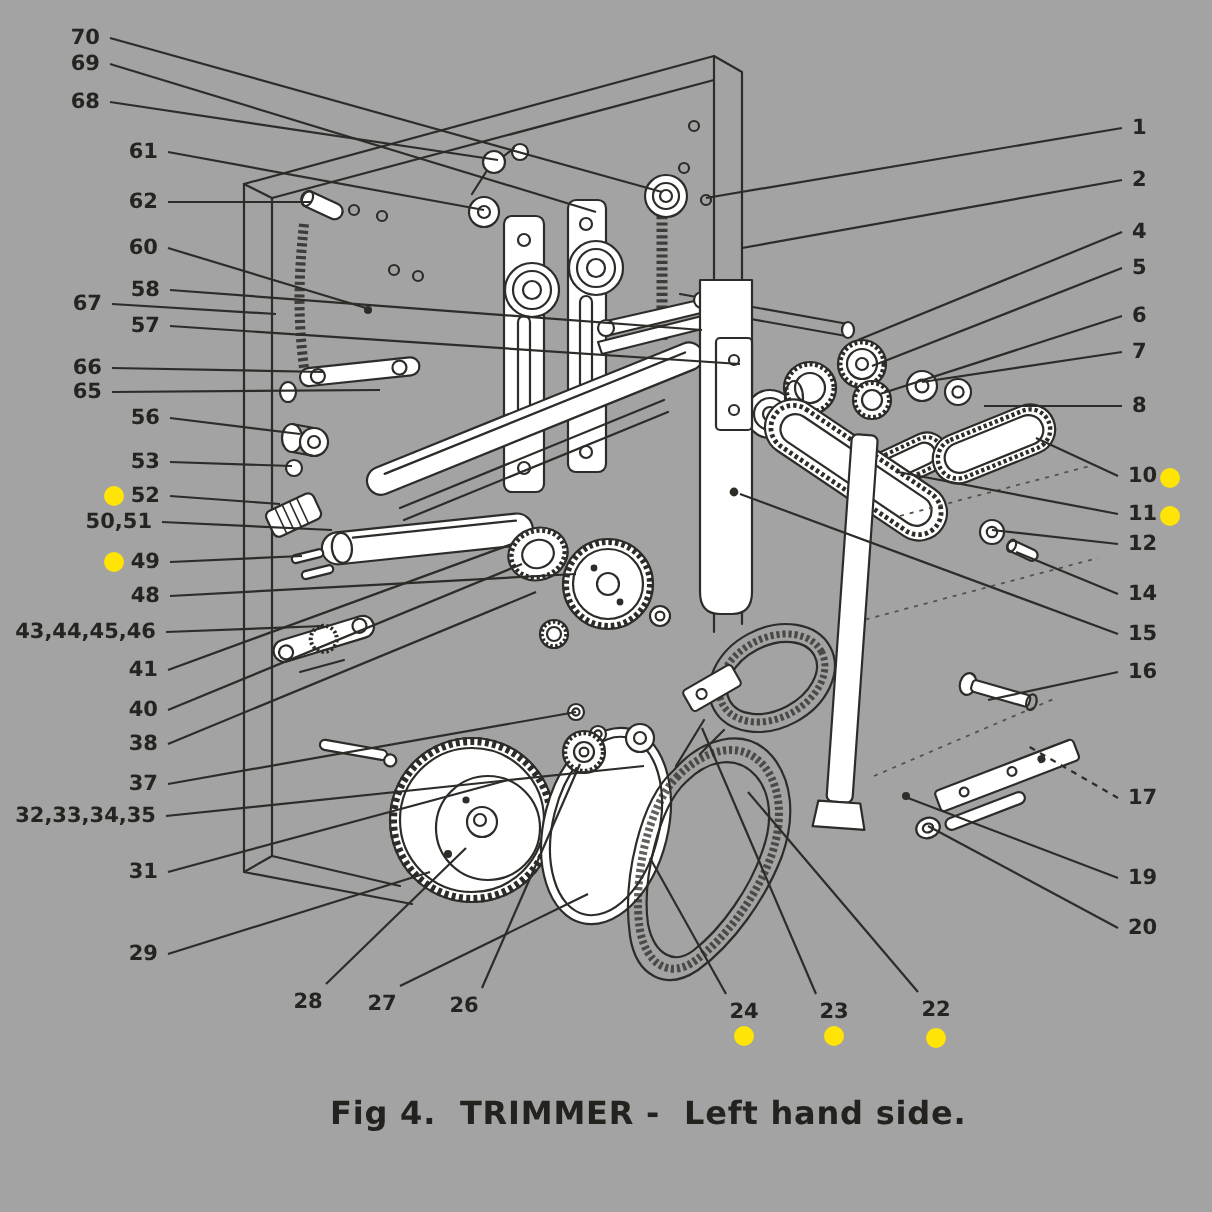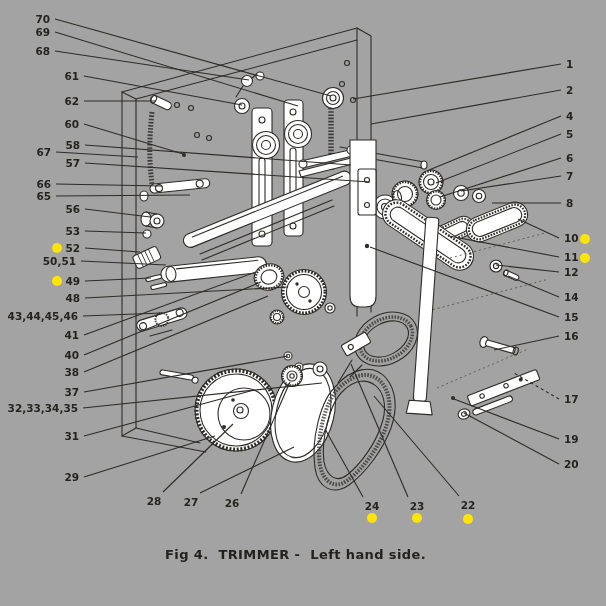--- a/index.html
+++ b/index.html
@@ -1,21 +1,21 @@
 <!DOCTYPE html>
 <html><head>
 <meta charset="utf-8">
 <style>
   html,body{margin:0;padding:0;background:#ffffff;}
   .stage{position:relative;width:606px;height:606px;background:#a3a3a3;overflow:hidden;
          font-family:"DejaVu Sans","Liberation Sans",sans-serif;}
   svg{position:absolute;left:0;top:0;}
   .lbl{font-family:"DejaVu Sans","Liberation Sans",sans-serif;font-size:10.5px;font-weight:bold;
        fill:#262420;dominant-baseline:central;}
-  .caption{position:absolute;left:165px;top:547px;font-size:13px;font-weight:bold;color:#24221e;
+  .caption{position:absolute;left:165px;top:547px;font-size:16px;font-weight:bold;color:#24221e;
            letter-spacing:.4px;white-space:pre;}
   .ink{stroke:#2e2c28;fill:none;stroke-width:1.1;stroke-linecap:round;stroke-linejoin:round;}
   .wt{stroke:#2e2c28;fill:#ffffff;stroke-width:1.1;stroke-linejoin:round;}
   .teeth{stroke:#2e2c28;fill:none;stroke-linecap:butt;}
   .dot{fill:#2e2c28;stroke:none;}
   .ctr{stroke:#55524c;fill:none;stroke-width:.9;stroke-dasharray:2 3;}
 </style>
 </head>
 <body>
 

